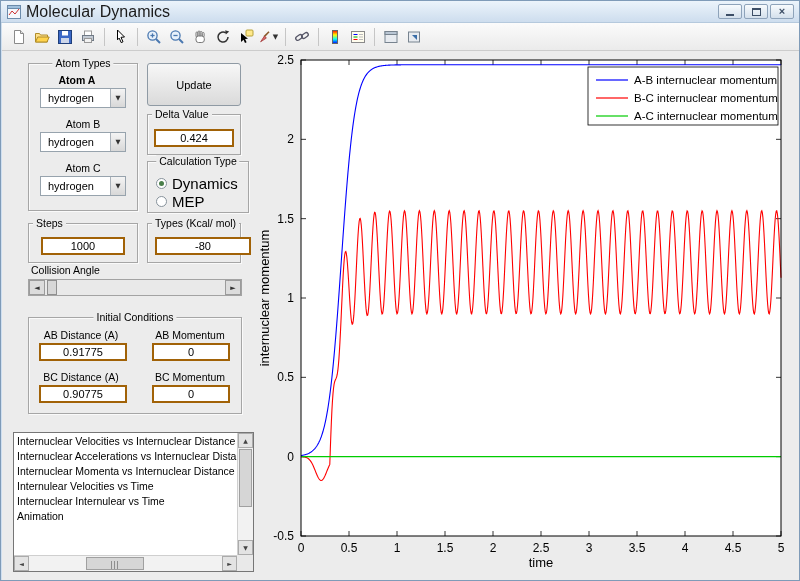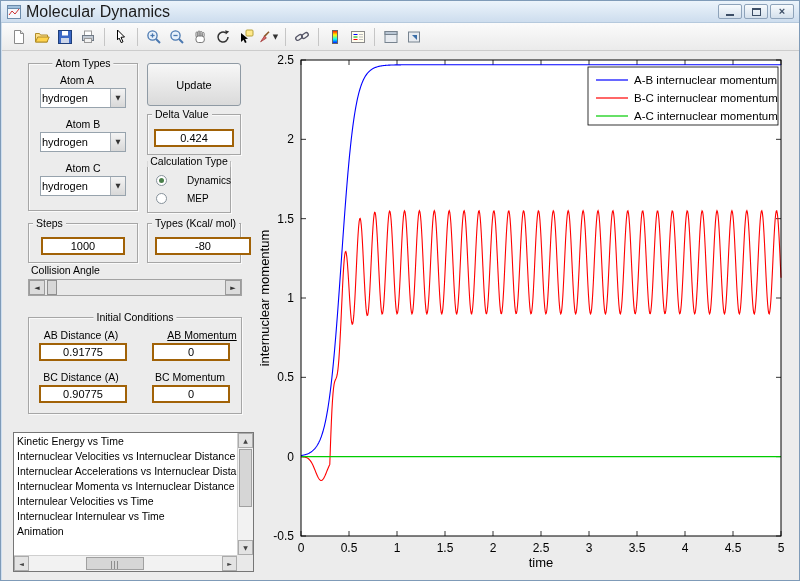--- a/index.html
+++ b/index.html
@@ -18,27 +18,27 @@
   .tsep{width:1px;height:18px;background:#c6c6c6;margin:0 4px;}
   .caret{font-family:"DejaVu Sans",sans-serif;font-size:7px;color:#333;width:9px;text-align:center;}
   .content{position:absolute;left:1px;top:50px;width:797px;height:529px;background:#ececec;}
   .panel{position:absolute;border:1px solid #a6a6a6;box-shadow:inset 1px 1px 0 #fafafa, 1px 1px 0 #fafafa;}
   .panel-title{position:absolute;top:-7px;background:#ececec;padding:0 3px;font-size:10.5px;white-space:nowrap;}
   .pt-center{left:50%;transform:translateX(-50%);}
   .pt-left{left:4px;}
   .ctl-label{position:absolute;font-size:10.5px;text-align:center;white-space:nowrap;}
   .field{position:absolute;background:#fff;border:2px solid #a16207;font-size:11px;display:flex;align-items:center;justify-content:center;}
   .combo{position:absolute;height:20px;background:#fff;border:1px solid #97a3ad;display:flex;align-items:stretch;}
-  .combo-text{flex:1;padding-left:1px;font-size:11px;display:flex;align-items:center;}
+  .combo-text{flex:1;padding-left:7px;font-size:11px;display:flex;align-items:center;}
   .combo-btn{width:15px;background:linear-gradient(#f4f4f4,#d8d8d8);border-left:1px solid #aab2ba;display:flex;align-items:center;justify-content:center;font-size:6.5px;color:#333;font-family:"DejaVu Sans",sans-serif;}
   .push-btn{position:absolute;left:146px;top:62px;width:94px;height:43px;background:linear-gradient(#f7f7f7,#dadada);border:1px solid #8f9aa4;border-radius:3px;font-size:11px;display:flex;align-items:center;justify-content:center;}
   .radio-row{position:absolute;display:flex;align-items:center;gap:5px;}
   .radio{width:11px;height:11px;border-radius:50%;border:1px solid #87929b;background:#fff;position:relative;}
   .radio.sel::after{content:"";position:absolute;left:2px;top:2px;width:5px;height:5px;border-radius:50%;background:#4a7f4a;}
-  .radio-label{font-size:10px;margin-left:15px;}
+  .radio-label{font-size:15px;}
   .slider{position:absolute;left:27px;top:278px;width:214px;height:17px;background:#e9e9e9;border:1px solid #a3a3a3;}
   .sl-btn{position:absolute;top:0;width:16px;height:15px;background:#dcdcdc;border:1px solid #9b9b9b;font-size:7px;display:flex;align-items:center;justify-content:center;font-family:"DejaVu Sans",sans-serif;color:#333;}
   .sl-left{left:0;}
   .sl-right{right:0;}
   .sl-thumb{position:absolute;left:18px;top:0;width:10px;height:15px;background:#d7d7d7;border:1px solid #8f8f8f;}
   .listbox{position:absolute;left:12px;top:431px;width:241px;height:140px;background:#fff;border:1px solid #767676;}
   .lb-items{position:absolute;left:0;top:1px;right:16px;bottom:16px;overflow:hidden;}
   .lb-item{height:15px;line-height:15px;padding-left:3px;font-size:10.5px;white-space:nowrap;overflow:hidden;}
   .lb-item.selected{background:#bfbfbf;}
   .vscroll{position:absolute;right:0;top:0;width:16px;bottom:16px;background:#f2f2f2;border-left:1px solid #cfcfcf;}
@@ -200,21 +200,21 @@
           <rect x="2.5" y="3" width="11" height="10" fill="#e7ebf0" stroke="#77838f"></rect>
           <polygon points="6,6 11,6 11,11" fill="#3a6ea8"></polygon>
         </svg>
       </div>
   </div>
 
   <div class="content"></div>
 
   <div class="panel" style="left:27px;top:62px;width:110px;height:148px;">
     <span class="panel-title pt-center">Atom Types</span>
-    <div class="ctl-label" style="left:0;top:10px;width:96px;">Atom A</div>
+    <div class="ctl-label" style="left:0;top:10px;width:96px;font-weight:bold;">Atom A</div>
     <div class="combo" style="left:11px;top:24px;width:86px;">
       <span class="combo-text">hydrogen</span>
       <span class="combo-btn">▼</span>
     </div>
     <div class="ctl-label" style="left:0;top:54px;width:108px;">Atom B</div>
     <div class="combo" style="left:11px;top:68px;width:86px;">
       <span class="combo-text">hydrogen</span>
       <span class="combo-btn">▼</span>
     </div>
     <div class="ctl-label" style="left:0;top:98px;width:108px;">Atom C</div>
@@ -224,21 +224,21 @@
     </div>
   </div>
 
   <div class="push-btn">Update</div>
 
   <div class="panel" style="left:146px;top:113px;width:94px;height:41px;">
     <span class="panel-title pt-left">Delta Value</span>
     <div class="field" style="left:6px;top:14px;width:80px;height:18px;">0.424</div>
   </div>
 
-  <div class="panel" style="left:146px;top:160px;width:84px;height:52px;">
+  <div class="panel" style="left:146px;top:160px;width:102px;height:52px;">
     <span class="panel-title pt-center">Calculation Type</span>
     <div class="radio-row" style="left:8px;top:13px;">
       <span class="radio sel"></span>
       <span class="radio-label">Dynamics</span>
     </div>
     <div class="radio-row" style="left:8px;top:31px;">
       <span class="radio"></span>
       <span class="radio-label">MEP</span>
     </div>
   </div>
@@ -256,32 +256,31 @@
   <div class="ctl-label" style="left:30px;top:263px;">Collision Angle</div>
   <div class="slider">
     <div class="sl-btn sl-left">◄</div>
     <div class="sl-thumb"></div>
     <div class="sl-btn sl-right">►</div>
   </div>
 
   <div class="panel" style="left:27px;top:316px;width:214px;height:97px;">
     <span class="panel-title pt-center">Initial Conditions</span>
     <div class="ctl-label" style="left:2px;top:11px;width:100px;">AB Distance (A)</div>
-    <div class="ctl-label" style="left:124px;top:11px;width:98px;text-decoration:underline;">AB Momentum</div>
+    <div class="ctl-label" style="left:112px;top:11px;width:98px;">AB Momentum</div>
     <div class="field" style="left:10px;top:25px;width:88px;height:18px;">0.91775</div>
     <div class="field" style="left:123px;top:25px;width:78px;height:18px;">0</div>
     <div class="ctl-label" style="left:2px;top:53px;width:100px;">BC Distance (A)</div>
     <div class="ctl-label" style="left:112px;top:53px;width:98px;">BC Momentum</div>
     <div class="field" style="left:10px;top:67px;width:88px;height:18px;">0.90775</div>
     <div class="field" style="left:123px;top:67px;width:78px;height:18px;">0</div>
   </div>
 
   <div class="listbox">
     <div class="lb-items">
-      <div class="lb-item">Kinetic Energy vs Time</div>
       <div class="lb-item">Internuclear Velocities vs Internuclear Distance</div>
       <div class="lb-item">Internuclear Accelerations vs Internuclear Distance</div>
       <div class="lb-item">Internuclear Momenta vs Internuclear Distance</div>
       <div class="lb-item">Internulear Velocities vs Time</div>
       <div class="lb-item">Internuclear Internulear vs Time</div>
       <div class="lb-item">Animation</div>
     </div>
     <div class="vscroll">
       <div class="sb-btn" style="left:0;right:0;top:0;height:15px;">▲</div>
       <div class="sb-thumb" style="left:1px;right:1px;top:16px;height:58px;"></div>

